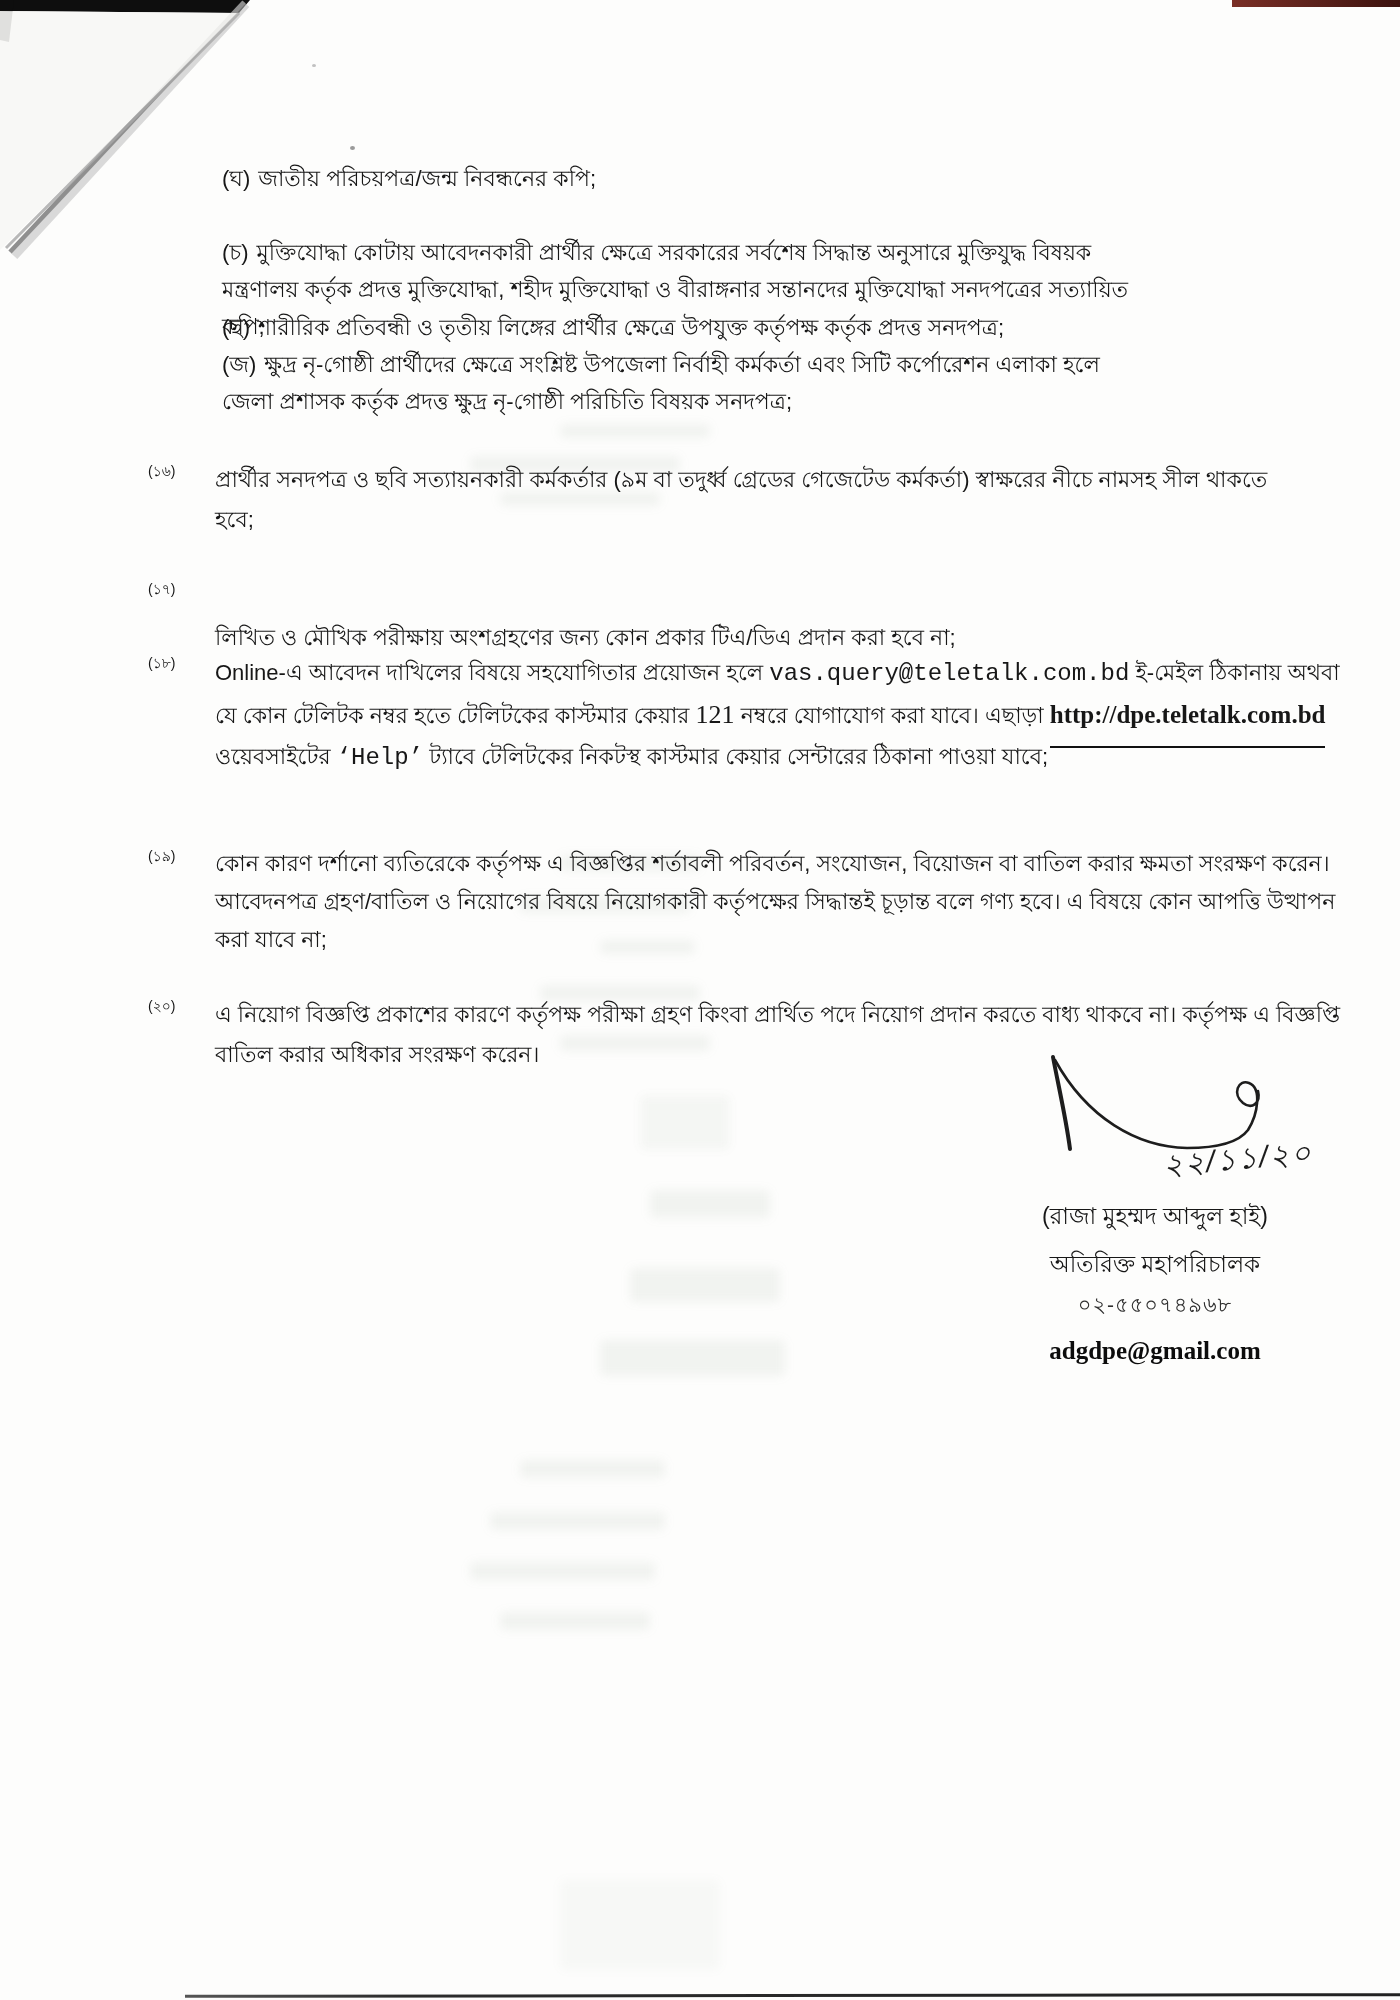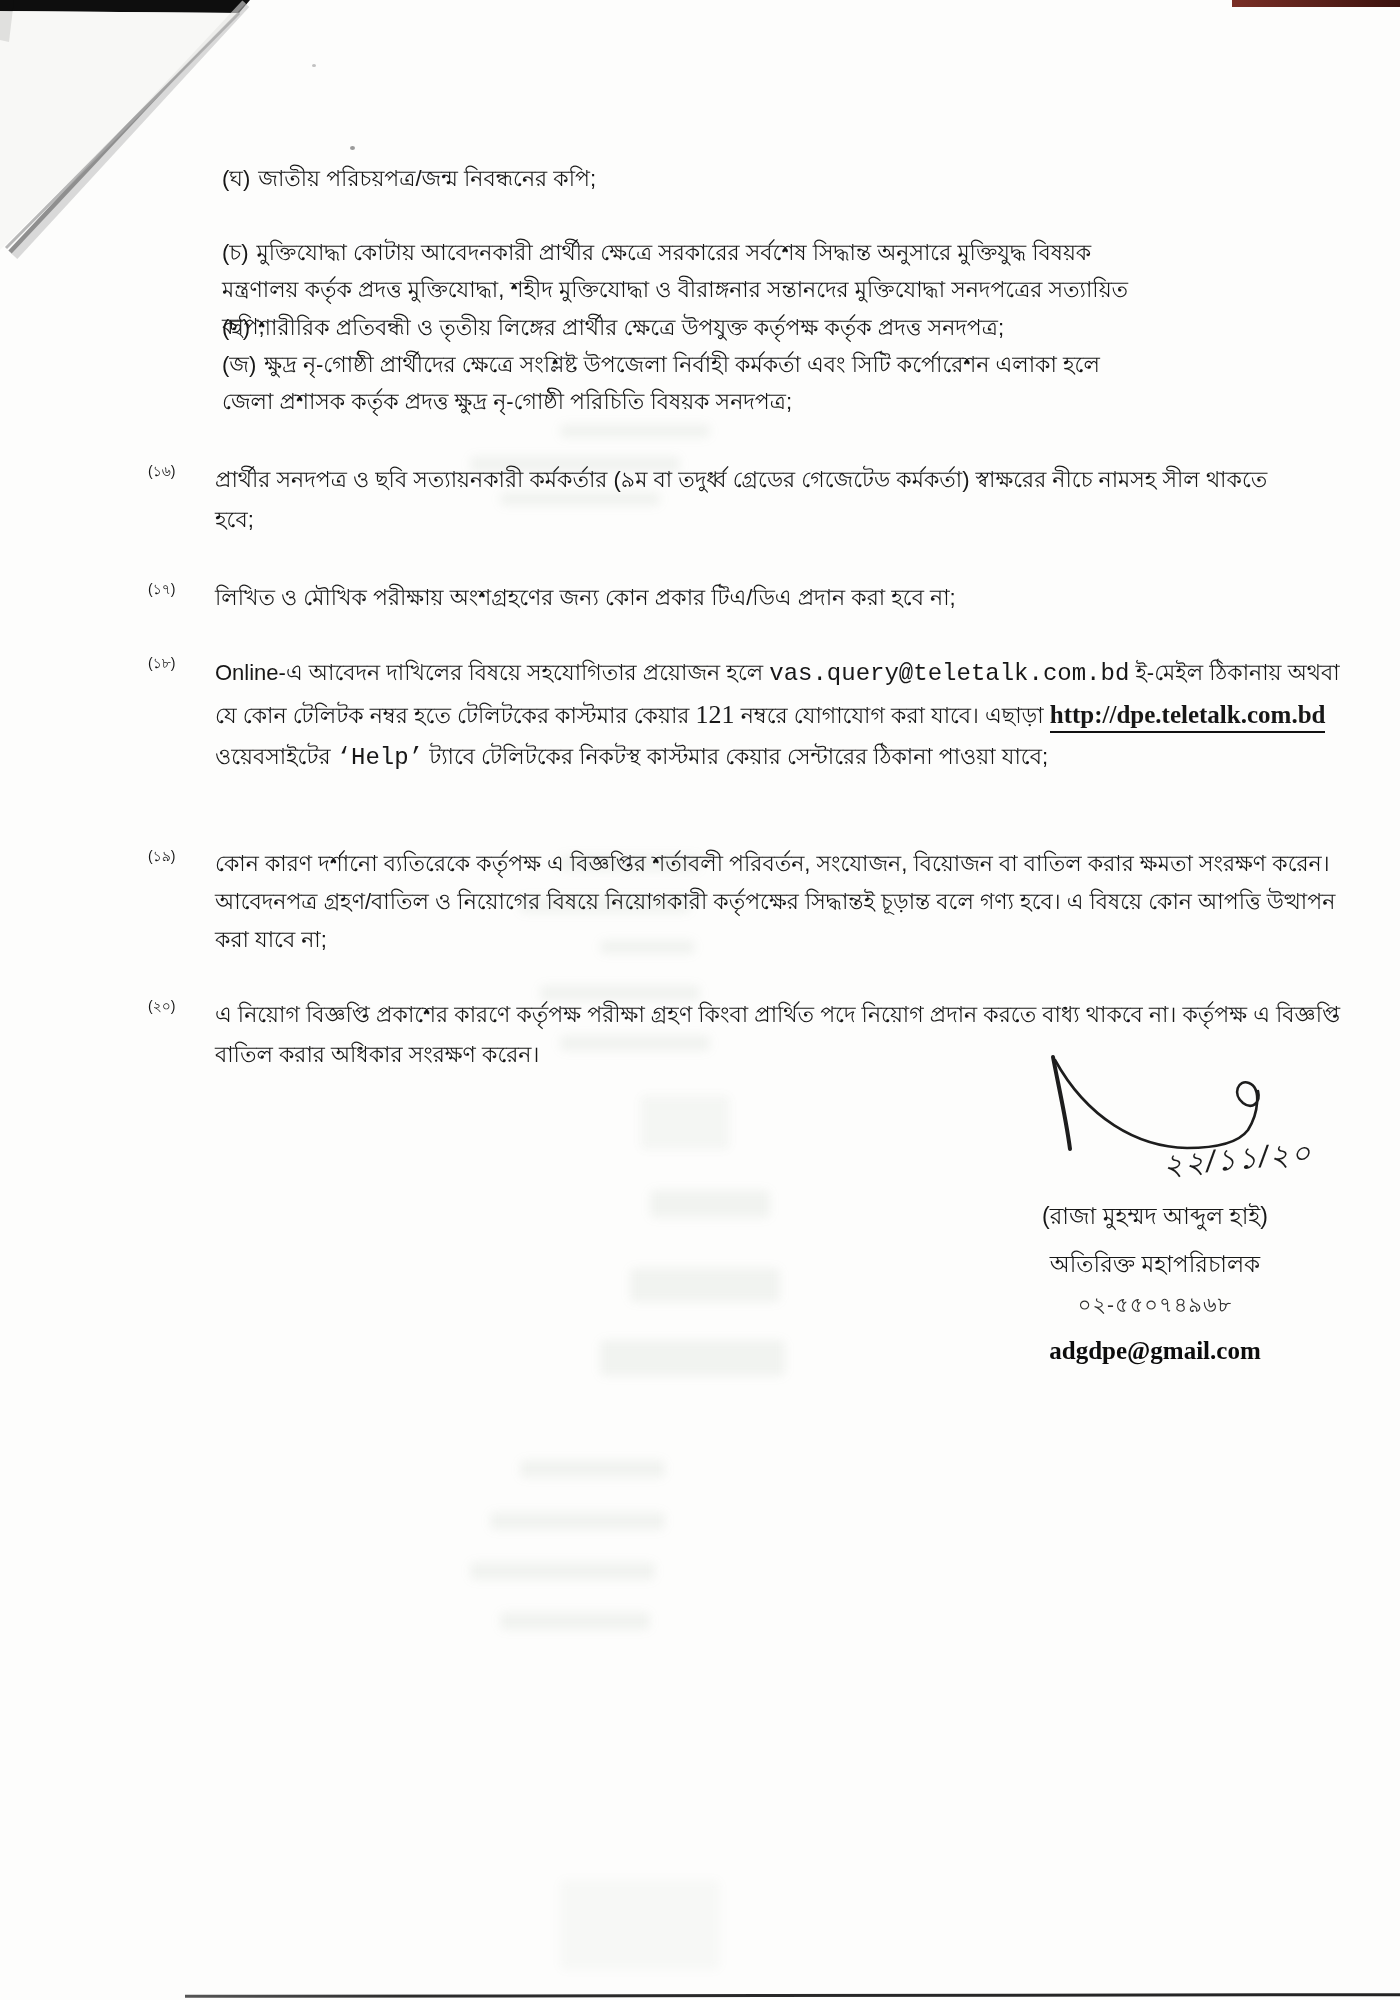--- a/index.html
+++ b/index.html
@@ -29,21 +29,21 @@
   .num-item{position:absolute;left:148px;width:1210px;}
   .num-item .num{
     position:absolute;left:0;top:0;width:60px;font-size:14px;
   }
   .num-item .body{
     margin-left:67px;font-size:22px;line-height:40px;text-align:left;
   }
   .latin-serif{font-family:Liberation Mono, monospace;font-size:24px;}
   .url{
     font-family:"Liberation Serif","DejaVu Serif",serif;font-weight:bold;font-size:25px;
-    border-bottom:2.5px solid #111;padding-bottom:3px;text-align:center;
+    border-bottom:2.5px solid #111;padding-bottom:18px;text-align:center;
   }
   .care-num{font-family:"Liberation Serif","DejaVu Serif",serif;font-size:26px;}
   
   .sig-block{position:absolute;left:985px;top:1052px;width:340px;text-align:center;}
   .sig-svg{display:block;margin:0 auto 0 52px;}
   .sig-date{
     font-size:30px;font-style:italic;text-align:right;margin:-14px 12px 0 0;
     transform:rotate(-5deg);letter-spacing:2px;color:#1c1c1c;
   }
   .sig-name{font-size:23px;margin-top:4px;}
@@ -105,21 +105,21 @@
     <span class="lbl">(জ)</span><span>ক্ষুদ্র নৃ-গোষ্ঠী প্রার্থীদের ক্ষেত্রে সংশ্লিষ্ট উপজেলা নির্বাহী কর্মকর্তা এবং সিটি কর্পোরেশন এলাকা হলে জেলা প্রশাসক কর্তৃক প্রদত্ত ক্ষুদ্র নৃ-গোষ্ঠী পরিচিতি বিষয়ক সনদপত্র;</span>
   </div>
 
   <div class="num-item" style="top:460px;">
     <span class="num">(১৬)</span>
     <div class="body" style="width:1070px;">প্রার্থীর সনদপত্র ও ছবি সত্যায়নকারী কর্মকর্তার (৯ম বা তদুর্ধ্ব গ্রেডের গেজেটেড কর্মকর্তা) স্বাক্ষরের নীচে নামসহ সীল থাকতে হবে;</div>
   </div>
 
   <div class="num-item" style="top:578px;">
     <span class="num">(১৭)</span>
-    <div class="body" style="width:1140px;">লিখিত ও মৌখিক পরীক্ষায় অংশগ্রহণের জন্য কোন প্রকার টিএ/ডিএ প্রদান করা হবে না;</div>
+    <div class="body" style="width:1140px;margin-top:40px;">লিখিত ও মৌখিক পরীক্ষায় অংশগ্রহণের জন্য কোন প্রকার টিএ/ডিএ প্রদান করা হবে না;</div>
   </div>
 
   <div class="num-item" style="top:652px;">
     <span class="num">(১৮)</span>
     <div class="body" style="width:1142px;line-height:41px;">
       <span>Online-এ আবেদন দাখিলের বিষয়ে সহযোগিতার প্রয়োজন হলে </span><span class="latin-serif">vas.query@teletalk.com.bd</span><span> ই-মেইল ঠিকানায় অথবা যে কোন টেলিটক নম্বর হতে টেলিটকের কাস্টমার কেয়ার </span><span class="care-num">121</span><span> নম্বরে যোগাযোগ করা যাবে। এছাড়া </span><span class="url">http://dpe.teletalk.com.bd</span><span> ওয়েবসাইটের </span><span class="latin-serif">‘Help’</span><span> ট্যাবে টেলিটকের নিকটস্থ কাস্টমার কেয়ার সেন্টারের ঠিকানা পাওয়া যাবে;</span>
     </div>
   </div>
 
   <div class="num-item" style="top:845px;">

